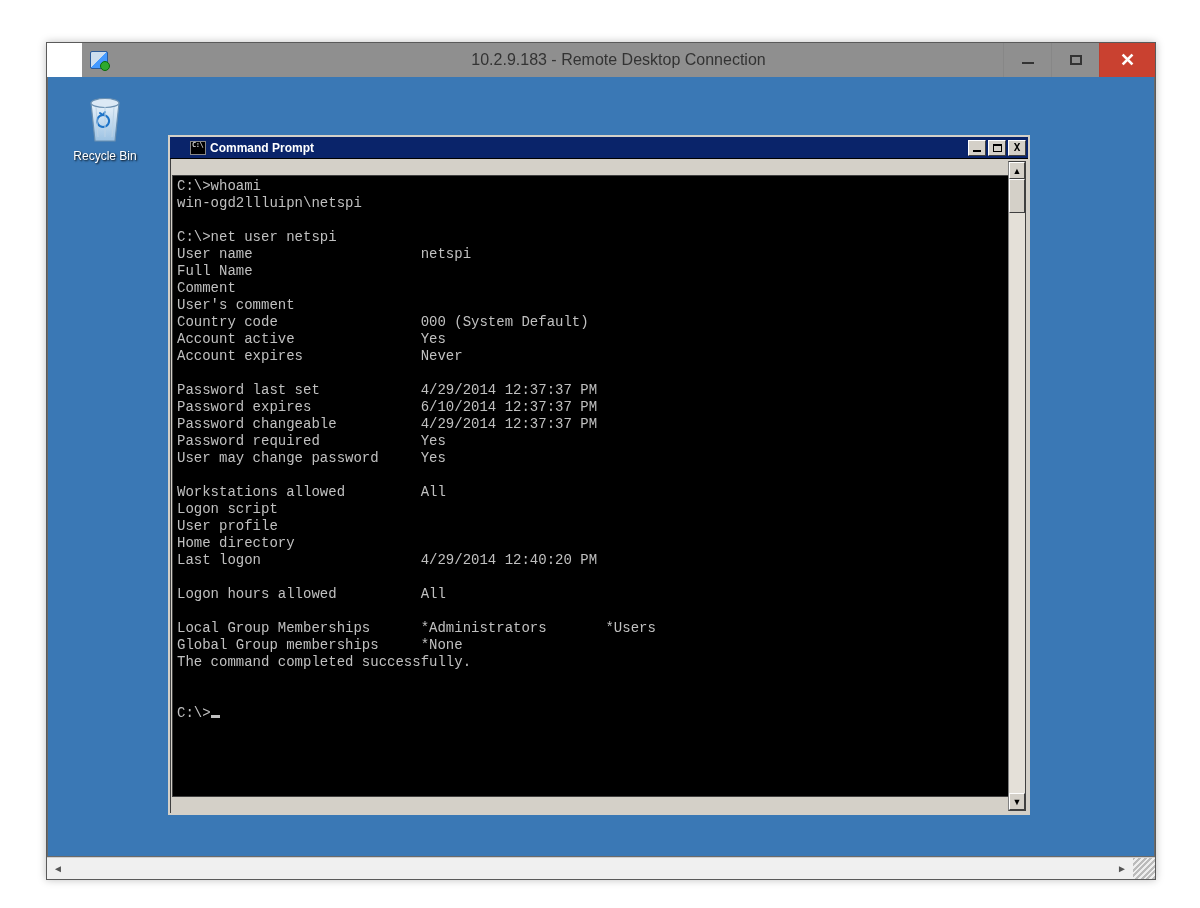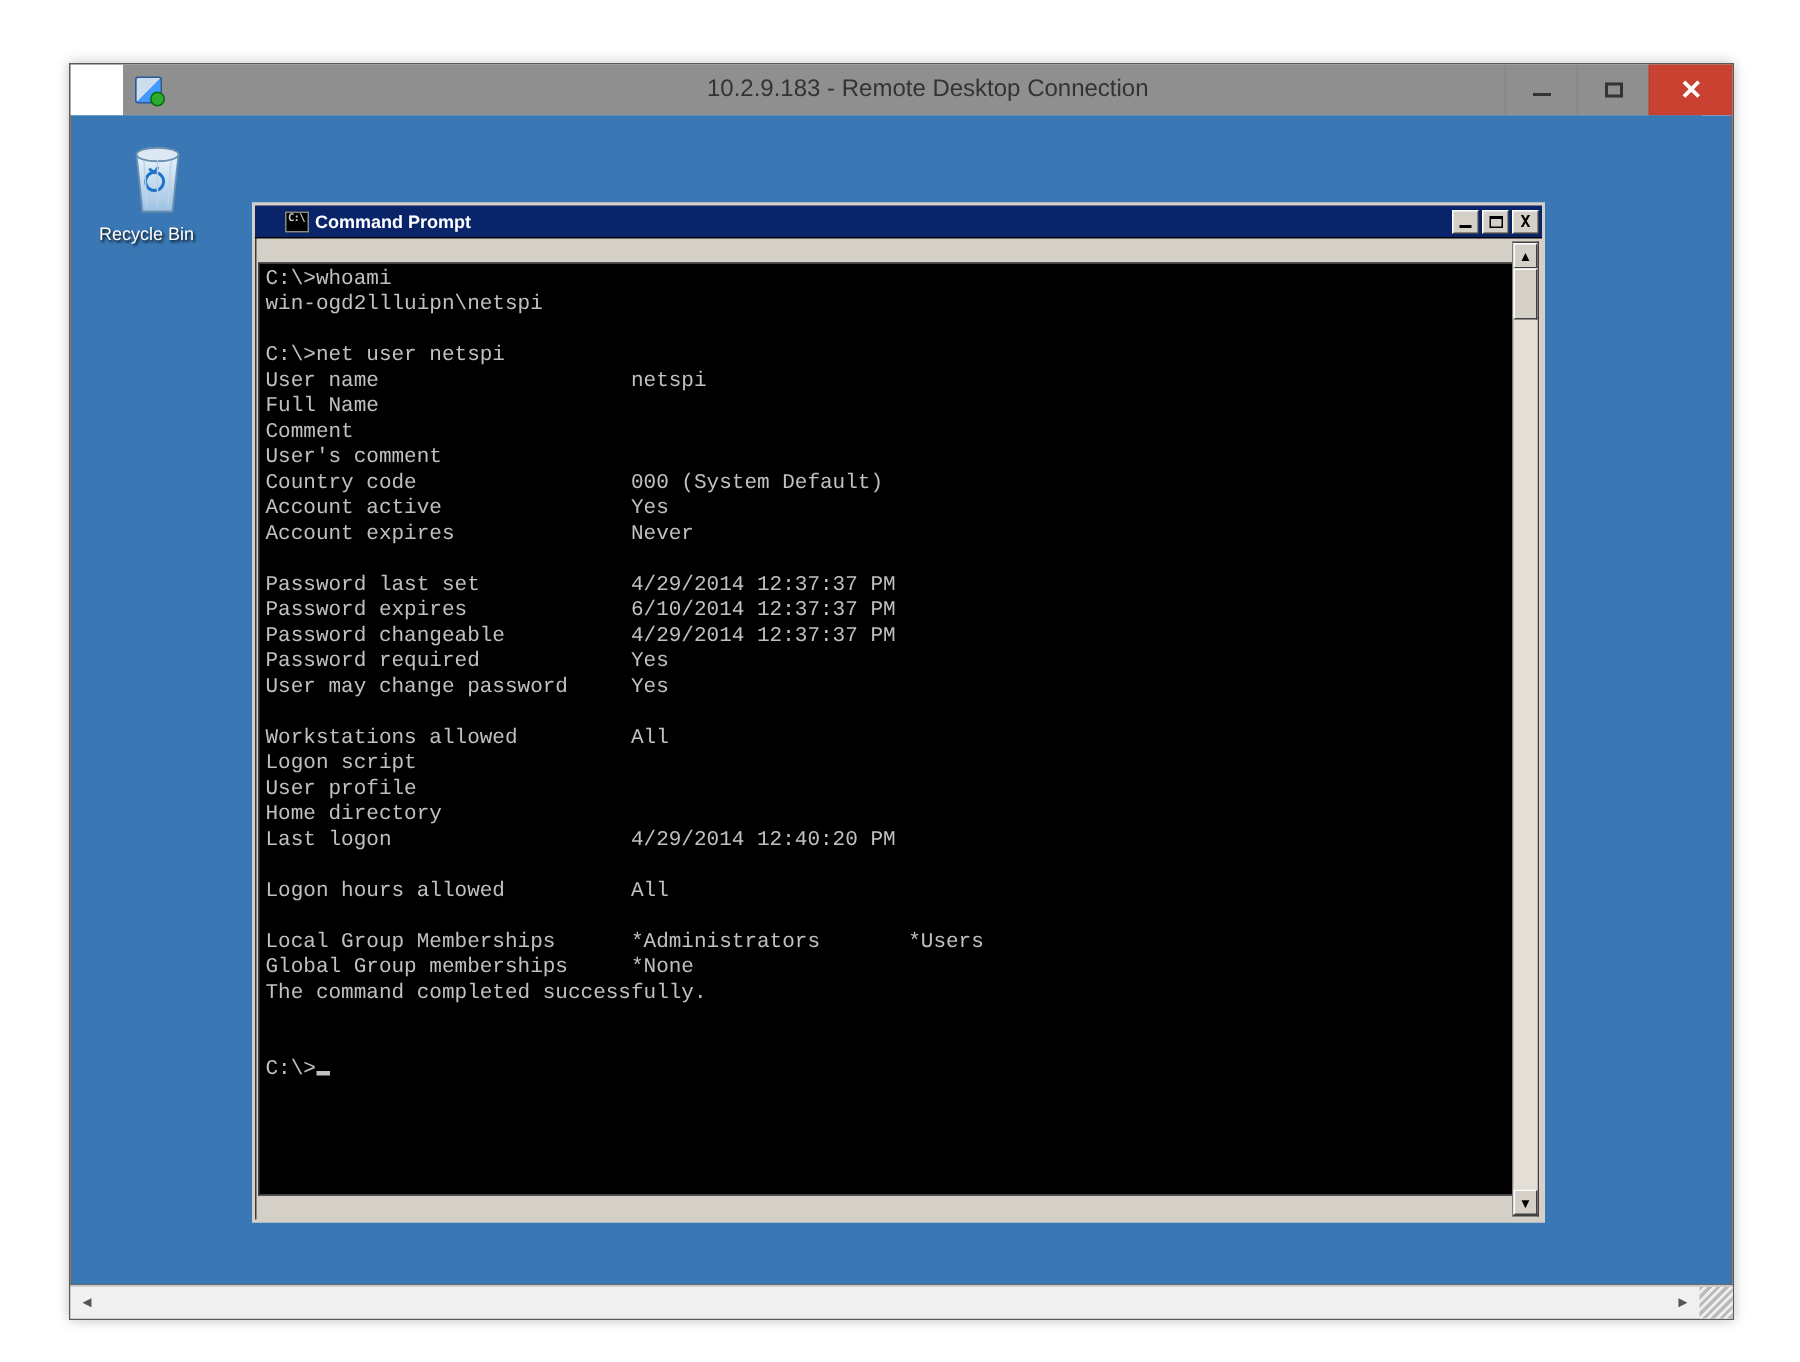--- a/index.html
+++ b/index.html
@@ -115,21 +115,21 @@
   
   .remote-desktop {
     position: absolute;
     left: 0; top: 0; right: 20px; bottom: 0;
     background: #3a78b5;
   }
   .recycle {
     position: absolute;
     left: 18px; top: 14px;
     width: 78px;
-    text-align: left;
+    text-align: center;
     color: #fff;
     font-size: 12px;
     text-shadow: 1px 1px 2px #000;
   }
   .recycle .bin {
     width: 48px; height: 54px;
     margin: 0 auto 4px;
     position: relative;
   }
   .recycle .bin svg { width:100%; height:100%; }

